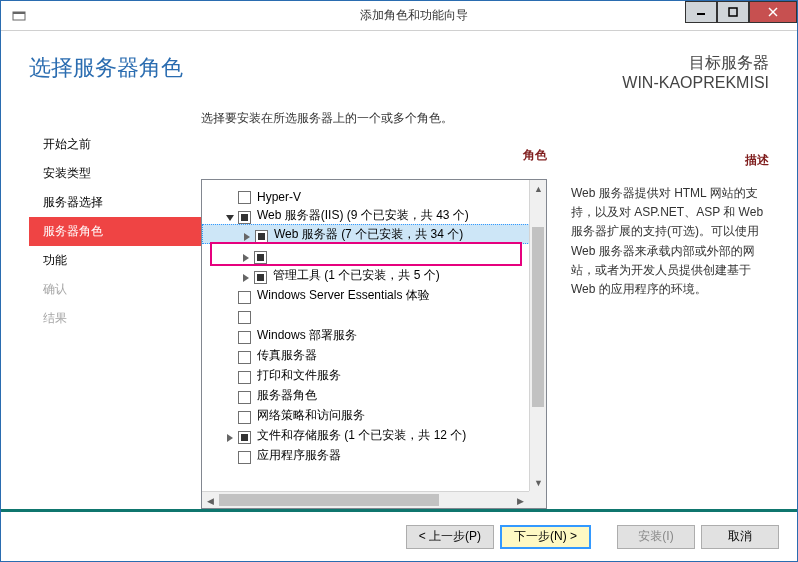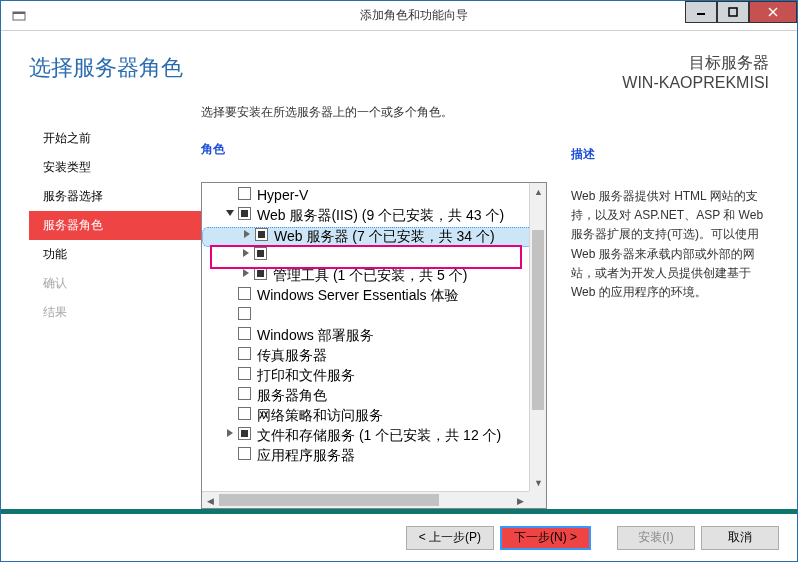--- a/index.html
+++ b/index.html
@@ -22,43 +22,43 @@
   .target-label { color: #444; }
   .target-server { color: #444; }
   
   .sidebar { width: 172px; padding-top: 20px; }
   .nav-item { padding: 6px 14px; font-size: 12px; color: #000; cursor: default; }
   .nav-item.active { background: #ef4444; color: #fff; }
   .nav-item.disabled { color: #a6a6a6; }
   
   .center-col { flex: 1; padding-right: 24px; display: flex; flex-direction: column; min-height: 0; }
   .instruction { font-size: 12px; color: #333; padding-bottom: 20px; padding-top: 0; }
-  .section-heading { font-size: 12px; font-weight: bold; color: #1d4ed8; margin-bottom: 24px; }
+  .section-heading { font-size: 12px; font-weight: bold; color: #7f1d1d; margin-bottom: 15px; text-align: right; }
   
   .tree-box { border: 1px solid #828790; flex: 1; overflow: auto; background: #fff; position: relative; }
   .tree-inner { padding: 4px 0; }
-  .tree-row { display: flex; align-items: flex-start; height: 20px; font-size: 14px; white-space: nowrap; padding-right: 8px; }
+  .tree-row { display: flex; align-items: flex-end; height: 20px; font-size: 12px; white-space: nowrap; padding-right: 8px; }
   .indent-1 { padding-left: 22px; }
-  .indent-2 { padding-left: 38px; border-radius: 6px; }
+  .indent-2 { padding-left: 38px; }
   .tw { width: 12px; height: 12px; margin-right: 2px; display: inline-flex; align-items: center; justify-content: center; color: #666; flex-shrink: 0; }
   .tw-spacer { width: 14px; display: inline-block; flex-shrink: 0; }
   .cb { width: 13px; height: 13px; border: 1px solid #707070; margin-right: 6px; display: inline-flex; align-items: center; justify-content: center; background: #fff; flex-shrink: 0; }
   .cb.partial::after { content: ""; width: 7px; height: 7px; background: #333; display: block; }
   .tree-label { flex: 1; }
   .tree-row.selected { background: #cde6f7; border: 1px dotted #3399ff; }
   .hl-highlight { position: absolute; border: 2px solid #e6007e; pointer-events: none; }
   
   .right-col { width: 198px; padding-top: 0; }
   .desc-text { font-size: 12px; color: #333; line-height: 1.6; margin-top: 10px; }
   
   .columns-row { display: flex; padding: 0 28px; gap: 0; flex: 1; min-height: 0; }
   
-  .button-bar { height: 52px; border-top: 5px solid #0f766e; display: flex; align-items: center; justify-content: flex-end; padding: 9px 18px; gap: 6px; }
+  .button-bar { height: 52px; border-top: 3px solid #0f766e; display: flex; align-items: center; justify-content: flex-end; padding: 9px 18px; gap: 6px; }
   .btn { min-width: 78px; height: 24px; border: 1px solid #adadad; background: #e1e1e1; font-size: 12px; padding: 0 12px; cursor: default; }
-  .btn.primary { border: 2px solid #3399ff; background: #ef4444; }
+  .btn.primary { border: 2px solid #3399ff; background: #fef9c3; }
   .btn:disabled, .btn.disabled { color: #888; }
   
   .scrollbar-v { position: absolute; right: 0; top: 0; bottom: 17px; width: 17px; background: #f0f0f0; border-left: 1px solid #d4d4d4; }
   .scrollbar-h { position: absolute; left: 0; right: 17px; bottom: 0; height: 17px; background: #f0f0f0; border-top: 1px solid #d4d4d4; }
   .sb-btn { width: 17px; height: 17px; background: #f0f0f0; display: flex; align-items: center; justify-content: center; color: #606060; font-size: 9px; border: none; }
   .sb-thumb-v { background: #c2c2c2; margin: 0 2px; }
   .sb-thumb-h { background: #c2c2c2; margin: 2px 0; }
   .sb-corner { position: absolute; right: 0; bottom: 0; width: 17px; height: 17px; background: #f0f0f0; }
 </style>
 </head>
@@ -87,21 +87,21 @@
       </div>
       <div class="win-btn win-close">
         <svg width="12" height="12">
             <line x1="2" y1="2" x2="10" y2="10" stroke="#fff" stroke-width="1.5"></line>
             <line x1="10" y1="2" x2="2" y2="10" stroke="#fff" stroke-width="1.5"></line>
           </svg>
       </div>
     </div>
   </div>
 
-  <div style="height: calc(100% - 30px - 52px); display:flex; flex-direction:column;">
+  <div style="height: calc(100% - 30px - 52px); display:flex; flex-direction:column;gap:6px;">
 
     <div class="header-row">
       <div class="page-title">选择服务器角色</div>
       <div class="target-box">
         <div class="target-label">目标服务器</div>
         <div class="target-server">WIN-KAOPREKMISI</div>
       </div>
     </div>
 
     <div class="columns-row">

